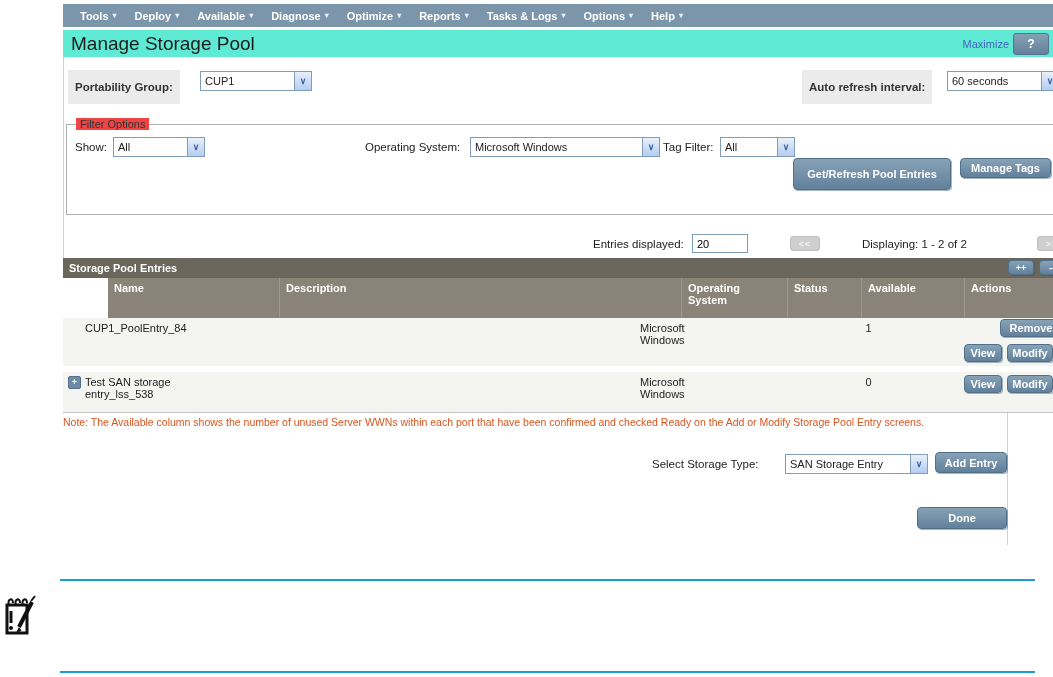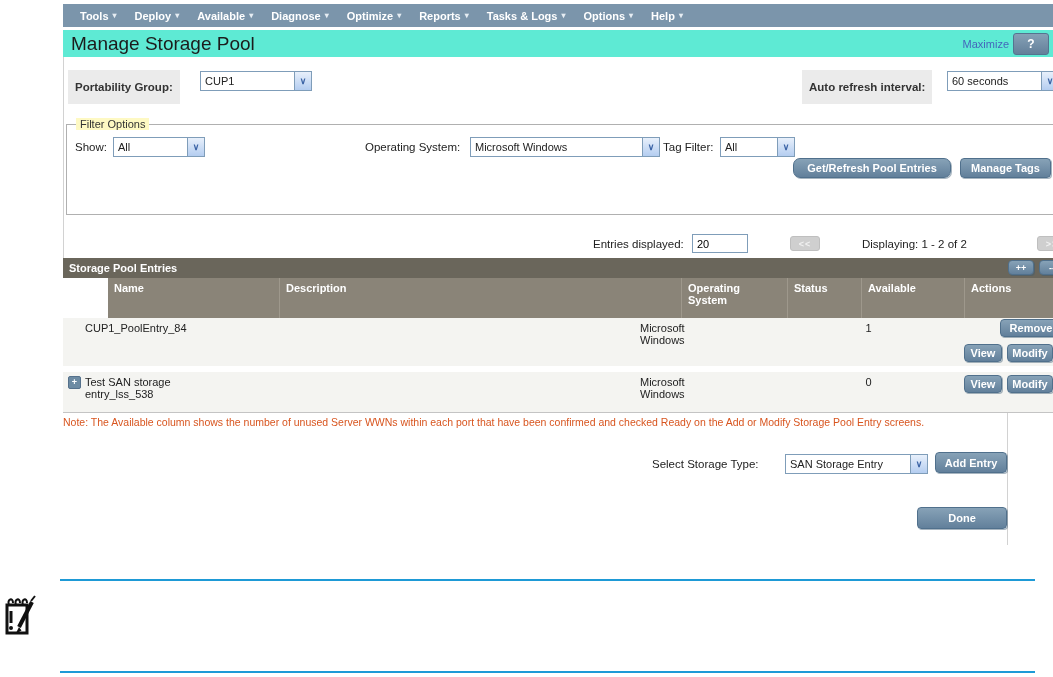--- a/index.html
+++ b/index.html
@@ -48,21 +48,21 @@
   .btn-dis{position:absolute;background:#cfcfcf;color:#f2f2f2;font-size:9px;font-weight:bold;
            border:1px solid #bfbfbf;border-radius:3px;display:flex;align-items:center;
            justify-content:center;box-sizing:border-box;}
 
   .input-box{position:absolute;height:19px;width:56px;border:1px solid #7f9db9;
              font-family:"Liberation Sans",sans-serif;font-size:11px;padding:0 4px;
              box-sizing:border-box;}
 
   
   .fbox{position:absolute;border:1px solid #b0b0b0;box-sizing:border-box;}
-  .flegend{position:absolute;background:#fef9c3;font-size:11px;color:#333;padding:0 4px;}
+  .flegend{position:absolute;background:#ef4444;font-size:11px;color:#333;padding:0 4px;}
 
   
   .tbl-title{position:absolute;left:63px;top:258px;width:990px;height:20px;background:#6a665b;
              color:#fff;font-size:11px;font-weight:bold;display:flex;align-items:center;
              padding-left:6px;box-sizing:border-box;}
   .tbl-head{position:absolute;left:63px;top:278px;width:990px;height:40px;background:#8a8478;
             display:flex;box-sizing:border-box;margin-left:45px;}
   .th{color:#fff;font-size:11px;font-weight:bold;padding:4px 6px;box-sizing:border-box;
       border-right:1px solid #9e988c;}
   .row{position:absolute;left:63px;width:990px;background:#f4f4f1;}
@@ -158,21 +158,21 @@
     <span class="dd-val">Microsoft Windows</span>
     <span class="dd-arrow"></span>
   </div>
 
   <div class="lbl" style="left:663px;top:141px;">Tag Filter:</div>
   <div class="dd" style="left:720px;top:137px;width:75px;">
     <span class="dd-val">All</span>
     <span class="dd-arrow"></span>
   </div>
 
-  <div class="btn" style="left:793px;top:158px;width:158px;height:20px;border-radius:7px;">Get/Refresh Pool Entries</div>
+  <div class="btn" style="left:793px;top:158px;width:158px;height:32px;">Get/Refresh Pool Entries</div>
   <div class="btn" style="left:960px;top:158px;width:91px;height:20px;">Manage Tags</div>
 
   <div class="lbl" style="left:593px;top:238px;">Entries displayed:</div>
   <input class="input-box" style="left: 692px; top: 234px;" value="20">
   <div class="btn-dis" style="left:790px;top:236px;width:30px;height:15px;">
       <span class="pag-btn-glyph">&lt;&lt;</span>
     </div>
   <div class="lbl" style="left:862px;top:238px;">Displaying: 1 - 2 of 2</div>
   <div class="btn-dis" style="left:1037px;top:236px;width:30px;height:15px;">
       <span class="pag-btn-glyph">&gt;&gt;</span>

